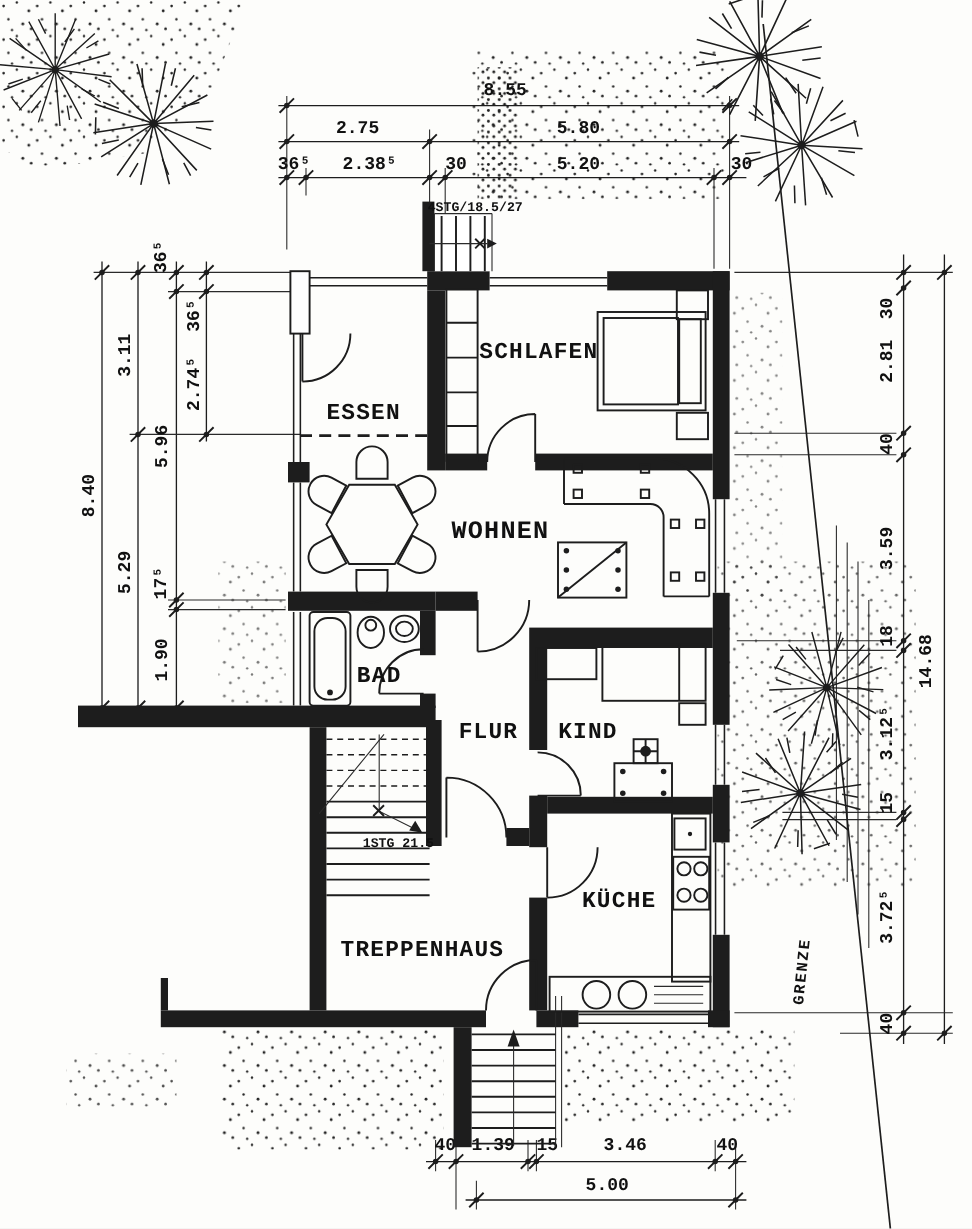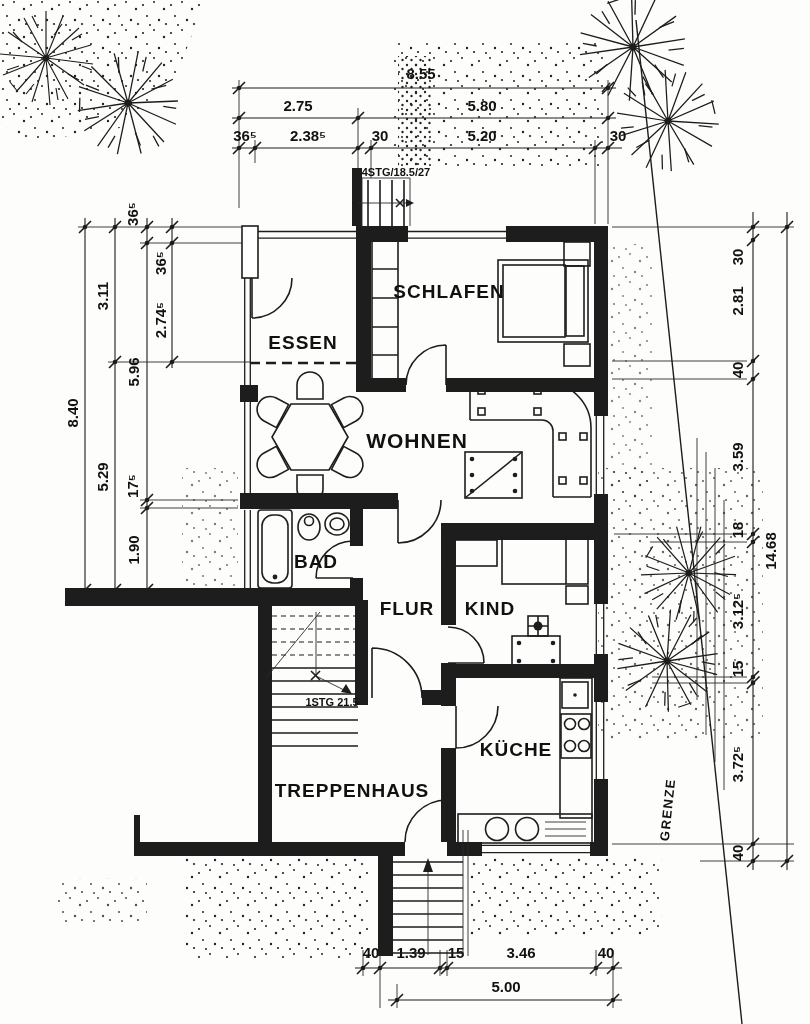--- a/index.html
+++ b/index.html
@@ -1,17 +1,17 @@
 <!DOCTYPE html>
 <html><head>
 <meta charset="utf-8">
 <style>
   html,body{margin:0;padding:0;background:#e8e8e6;}
   .sheet{position:relative;width:810px;height:1024px;background:#fdfdfb;margin:0 auto;overflow:hidden;
-         font-family:Liberation Sans, sans-serif;}
+         font-family:Liberation Mono, monospace;}
   svg{position:absolute;inset:0;}
   .w{fill:#1d1d1d;stroke:none;}
   .ln{fill:none;stroke:#1d1d1d;stroke-width:1.6;}
   .lnf{fill:#fff;stroke:#1d1d1d;stroke-width:1.6;}
   .thin{fill:none;stroke:#2a2a2a;stroke-width:0.9;}
   .win{fill:none;stroke:#1d1d1d;stroke-width:1.3;}
   .dimln{fill:none;stroke:#1d1d1d;stroke-width:1.1;}
   .tick{fill:none;stroke:#1d1d1d;stroke-width:1.6;}
   .dot{fill:none;stroke:#1d1d1d;stroke-width:4.6;stroke-linecap:round;}
   .dash{fill:none;stroke:#1d1d1d;stroke-width:2.4;stroke-dasharray:10 6;}

